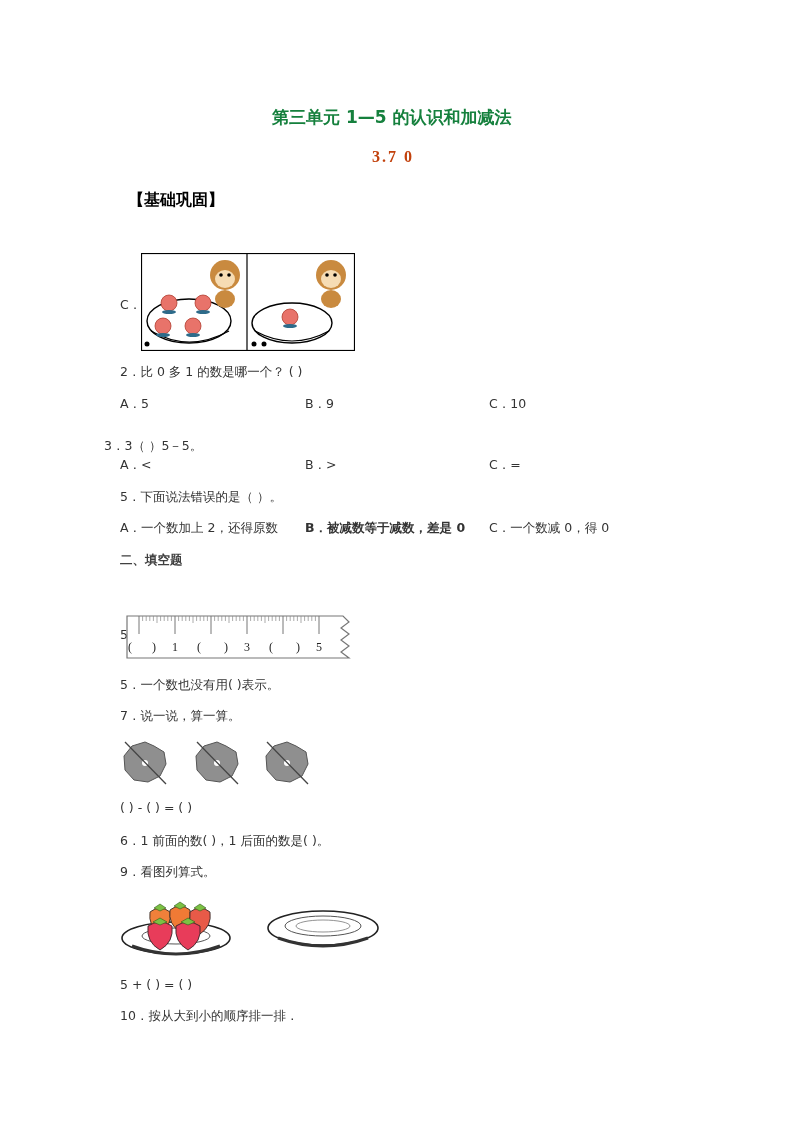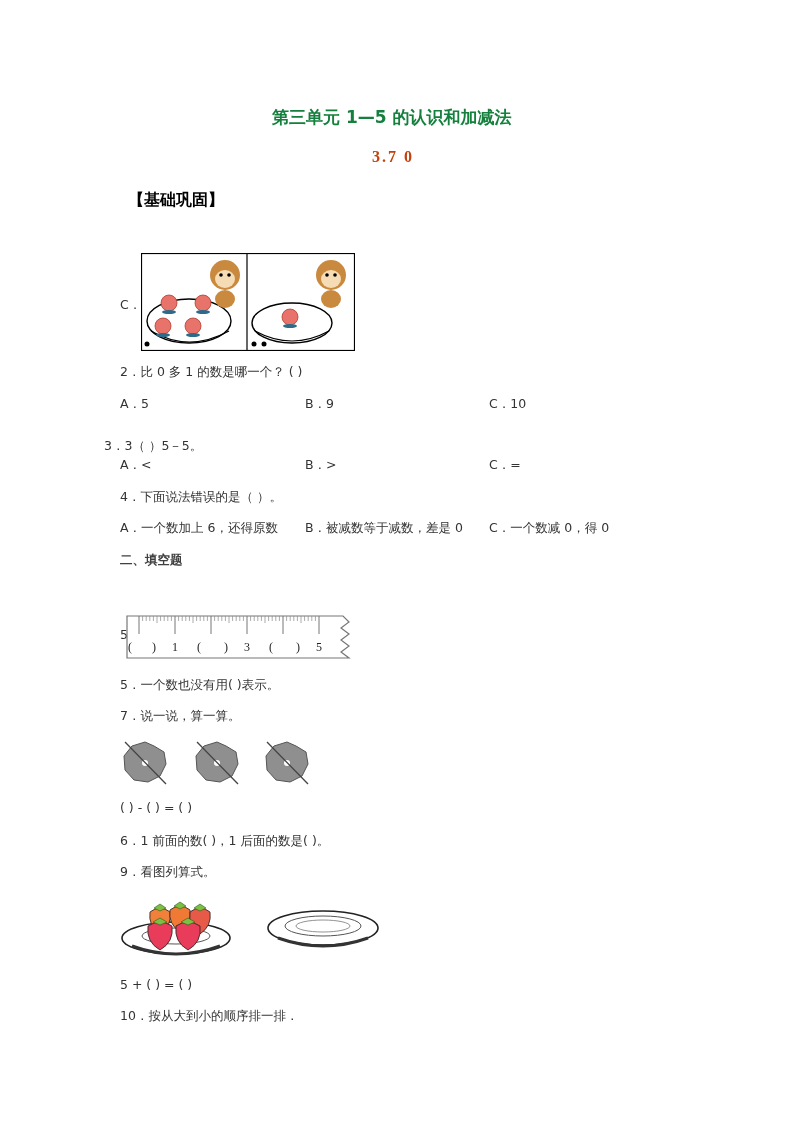--- a/index.html
+++ b/index.html
@@ -71,23 +71,23 @@
 <div class="abs q" style="left:120px; top:364px;">2．比 0 多 1 的数是哪一个？ (            )</div>
 <div class="abs q" style="left:120px; top:396px;">A．5</div>
 <div class="abs q" style="left:305px; top:396px;">B．9</div>
 <div class="abs q" style="left:489px; top:396px;">C．10</div>
 
 <div class="abs q" style="left:104px; top:427px;margin-top:11px;">3．3（            ）5－5。</div>
 <div class="abs q" style="left:120px; top:457px;">A．&lt;</div>
 <div class="abs q" style="left:305px; top:457px;">B．&gt;</div>
 <div class="abs q" style="left:489px; top:457px;">C．=</div>
 
-<div class="abs q" style="left:120px; top:489px;">4．下面说法错误的是（            ）。</div>
-<div class="abs q" style="left:120px; top:520px;">A．一个数加上 6，还得原数</div>
-<div class="abs q" style="left:305px; top:520px;">B．被减数等于减数，差是 0</div>
+<div class="abs q" style="left:120px; top:489px;">5．下面说法错误的是（            ）。</div>
+<div class="abs q" style="left:120px; top:520px;">A．一个数加上 2，还得原数</div>
+<div class="abs q" style="left:305px; top:520px;font-weight:bold;">B．被减数等于减数，差是 0</div>
 <div class="abs q" style="left:489px; top:520px;">C．一个数减 0，得 0</div>
 
 <div class="abs section" style="left:120px; top:552px;">二、填空题</div>
 
 <div class="abs q" style="left:120px; top:583px;margin-top:44px;">5．按顺序写数。</div>
 <div class="fig" style="left:125px; top:614px; width:228px; height:46px;">
   <svg width="228" height="46" viewBox="0 0 228 46">
     <path d="M2 2 H218 L224 8 L216 14 L224 20 L216 26 L224 32 L216 38 L224 44 H2 Z" fill="#fff" stroke="#777" stroke-width="1.2"></path>
     <g stroke="#777" stroke-width="1">
       <line x1="14" y1="2" x2="14" y2="20"></line>

